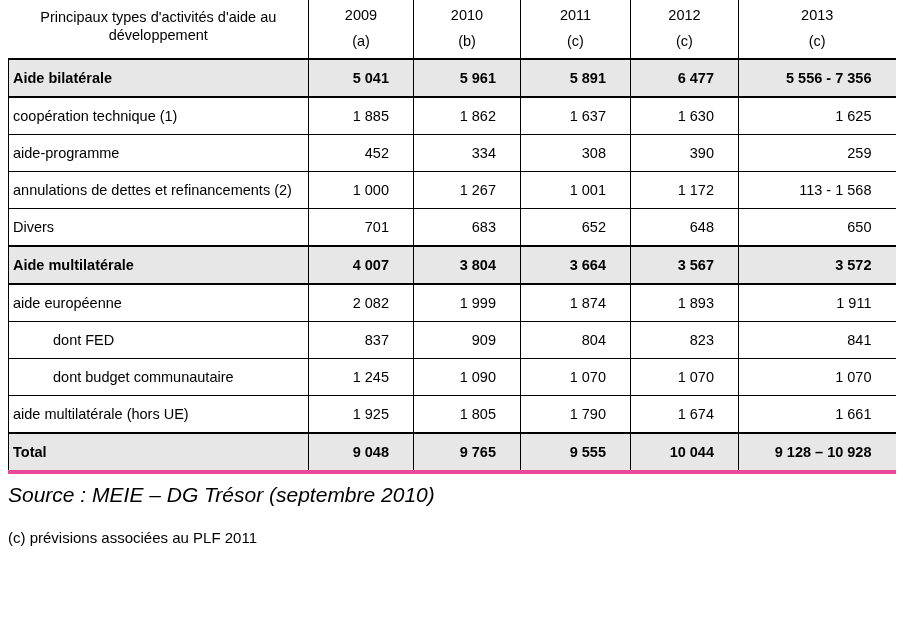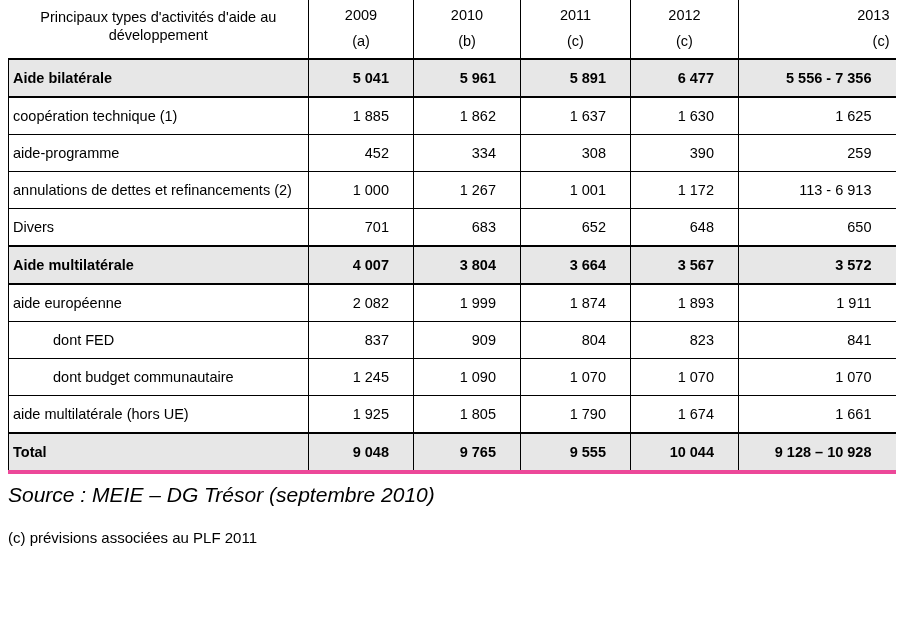--- a/index.html
+++ b/index.html
@@ -34,21 +34,21 @@
   
   thead th {
     font-weight: normal;
     border-right: 1px solid #000;
     vertical-align: top;
     padding: 7px 6px 6px 6px;
     height: 44px;
     text-align: center;
     font-size: 14.5px;
   }
-  thead th:last-child { border-right: none; text-align: right; }
+  thead th:last-child { border-right: none; }
   thead .hdr-label {
     line-height: 18px;
     padding-top: 8px;
   }
   thead .yr { line-height: 16px; }
   thead .note { margin-top: 11px; line-height: 14px; }
 
   
   tbody td {
     border-right: 1px solid #000;
@@ -156,21 +156,21 @@
           <td class="value-cell">308</td>
           <td class="value-cell">390</td>
           <td class="value-cell">259</td>
         </tr>
         <tr class="row-normal">
           <td class="label-cell">annulations de dettes et refinancements (2)</td>
           <td class="value-cell">1 000</td>
           <td class="value-cell">1 267</td>
           <td class="value-cell">1 001</td>
           <td class="value-cell">1 172</td>
-          <td class="value-cell">113 - 6 913</td>
+          <td class="value-cell">113 - 1 568</td>
         </tr>
         <tr class="row-normal">
           <td class="label-cell">Divers</td>
           <td class="value-cell">701</td>
           <td class="value-cell">683</td>
           <td class="value-cell">652</td>
           <td class="value-cell">648</td>
           <td class="value-cell">650</td>
         </tr>
         <tr class="row-section">

